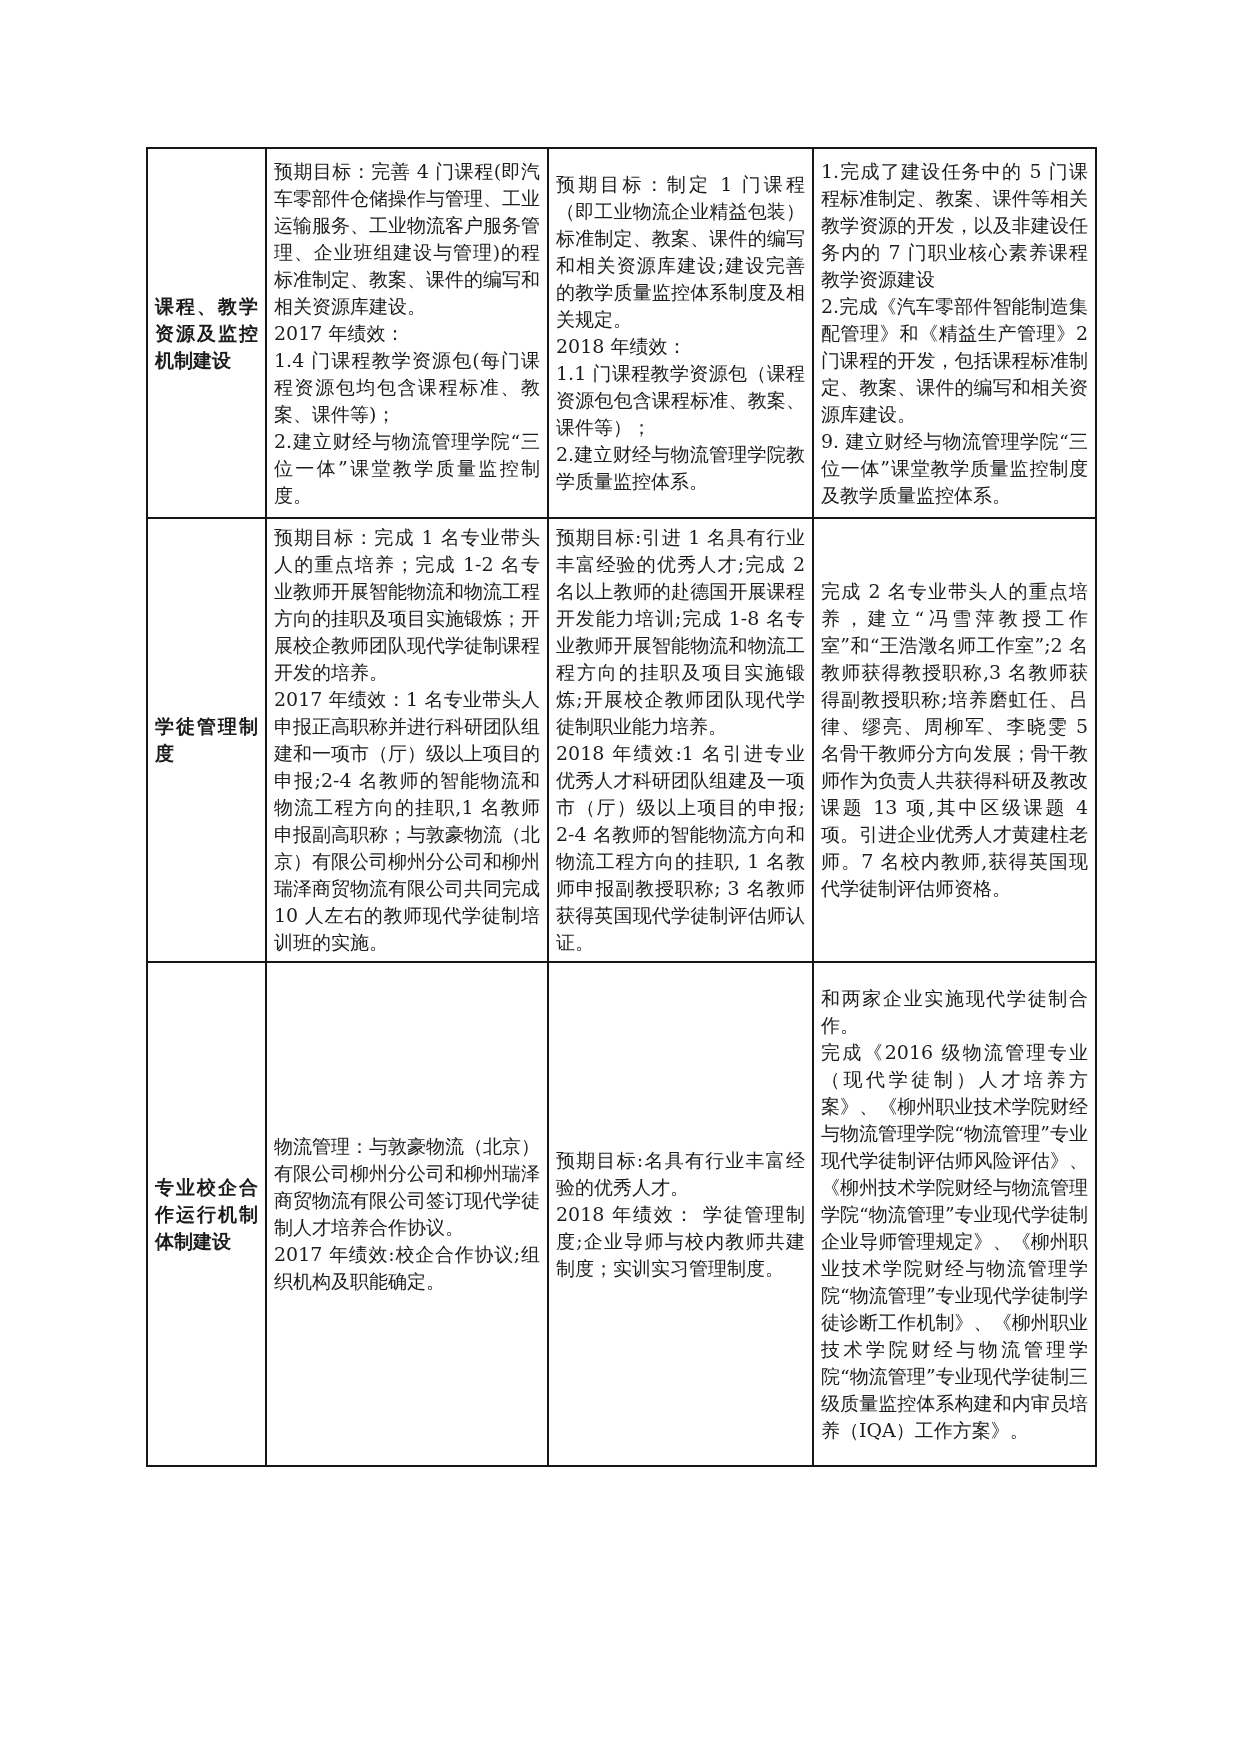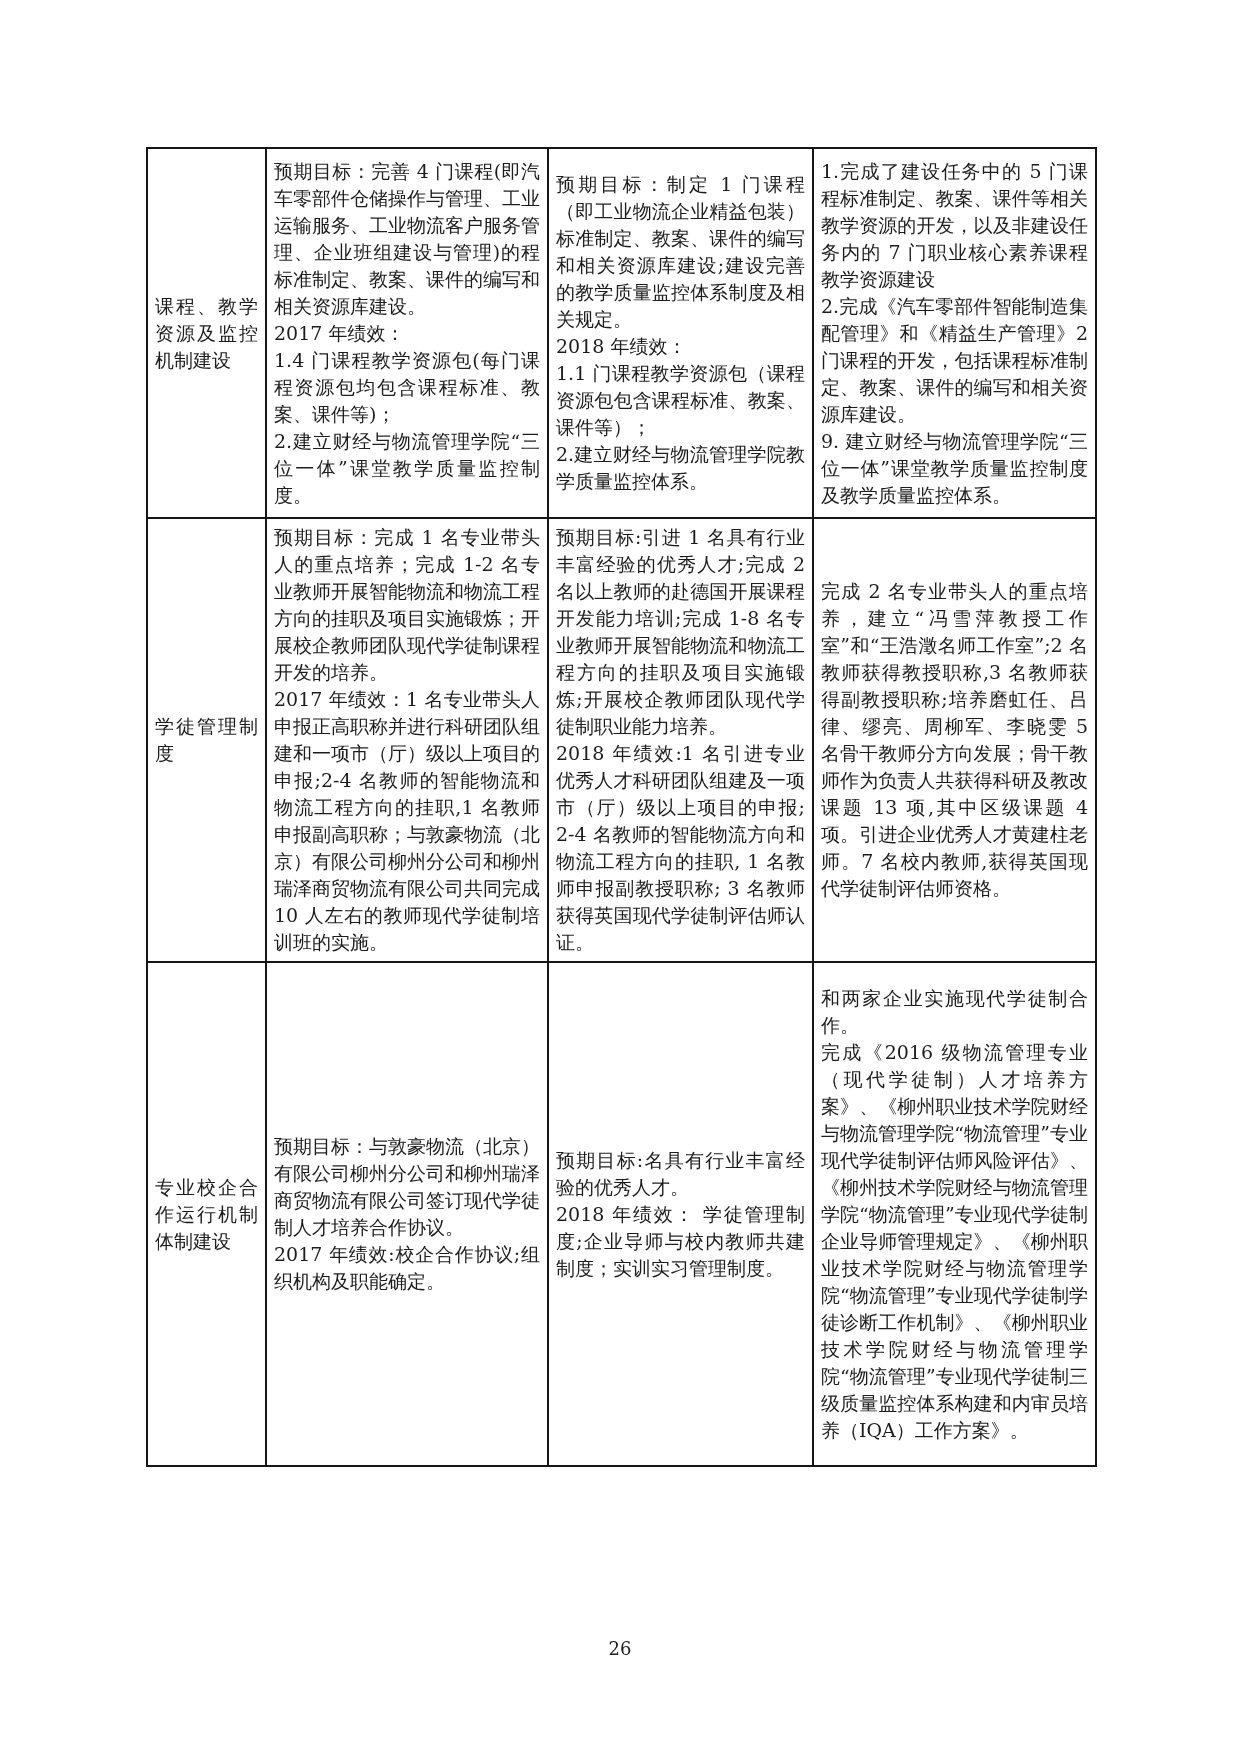--- a/index.html
+++ b/index.html
@@ -40,20 +40,21 @@
   tr.r2 td { height: 437px; }
   tr.r3 td { height: 504px; }
   td p {
     text-align: justify;
     text-align-last: left;
     word-break: break-all;
   }
   td.label-cell p {
     text-align: justify;
     text-align-last: left;
+    font-weight: bold;
   }
   .page-number {
     position: absolute;
     left: 0;
     right: 0;
     top: 1638px;
     text-align: center;
     font-size: 18px;
     color: #1c1c1c;
   }
@@ -107,30 +108,29 @@
         </td>
         <td>
           <p>完成 2 名专业带头人的重点培养，建立“冯雪萍教授工作室”和“王浩澂名师工作室”;2 名教师获得教授职称,3 名教师获得副教授职称;培养磨虹任、吕律、缪亮、周柳军、李晓雯 5 名骨干教师分方向发展；骨干教师作为负责人共获得科研及教改课题 13 项,其中区级课题 4 项。引进企业优秀人才黄建柱老师。7 名校内教师,获得英国现代学徒制评估师资格。</p>
         </td>
       </tr>
       <tr class="r3">
         <td class="label-cell">
           <p>专业校企合作运行机制体制建设</p>
         </td>
         <td>
-          <p>预期目标：与敦豪物流（北京）有限公司柳州分公司和柳州瑞泽商贸物流有限公司签订现代学徒制人才培养合作协议。</p>
+          <p>物流管理：与敦豪物流（北京）有限公司柳州分公司和柳州瑞泽商贸物流有限公司签订现代学徒制人才培养合作协议。</p>
           <p>2017 年绩效:校企合作协议;组织机构及职能确定。</p>
         </td>
         <td>
           <p>预期目标:名具有行业丰富经验的优秀人才。</p>
           <p>2018 年绩效： 学徒管理制度;企业导师与校内教师共建制度；实训实习管理制度。</p>
         </td>
         <td>
           <p>和两家企业实施现代学徒制合作。</p>
           <p>完成《2016 级物流管理专业（现代学徒制）人才培养方案》、《柳州职业技术学院财经与物流管理学院“物流管理”专业现代学徒制评估师风险评估》、《柳州技术学院财经与物流管理学院“物流管理”专业现代学徒制企业导师管理规定》、《柳州职业技术学院财经与物流管理学院“物流管理”专业现代学徒制学徒诊断工作机制》、《柳州职业技术学院财经与物流管理学院“物流管理”专业现代学徒制三级质量监控体系构建和内审员培养（IQA）工作方案》。</p>
         </td>
       </tr>
     </tbody>
   </table>
 
-  <div class="page-number">26</div>
 
 </div>
 
 </body></html>

